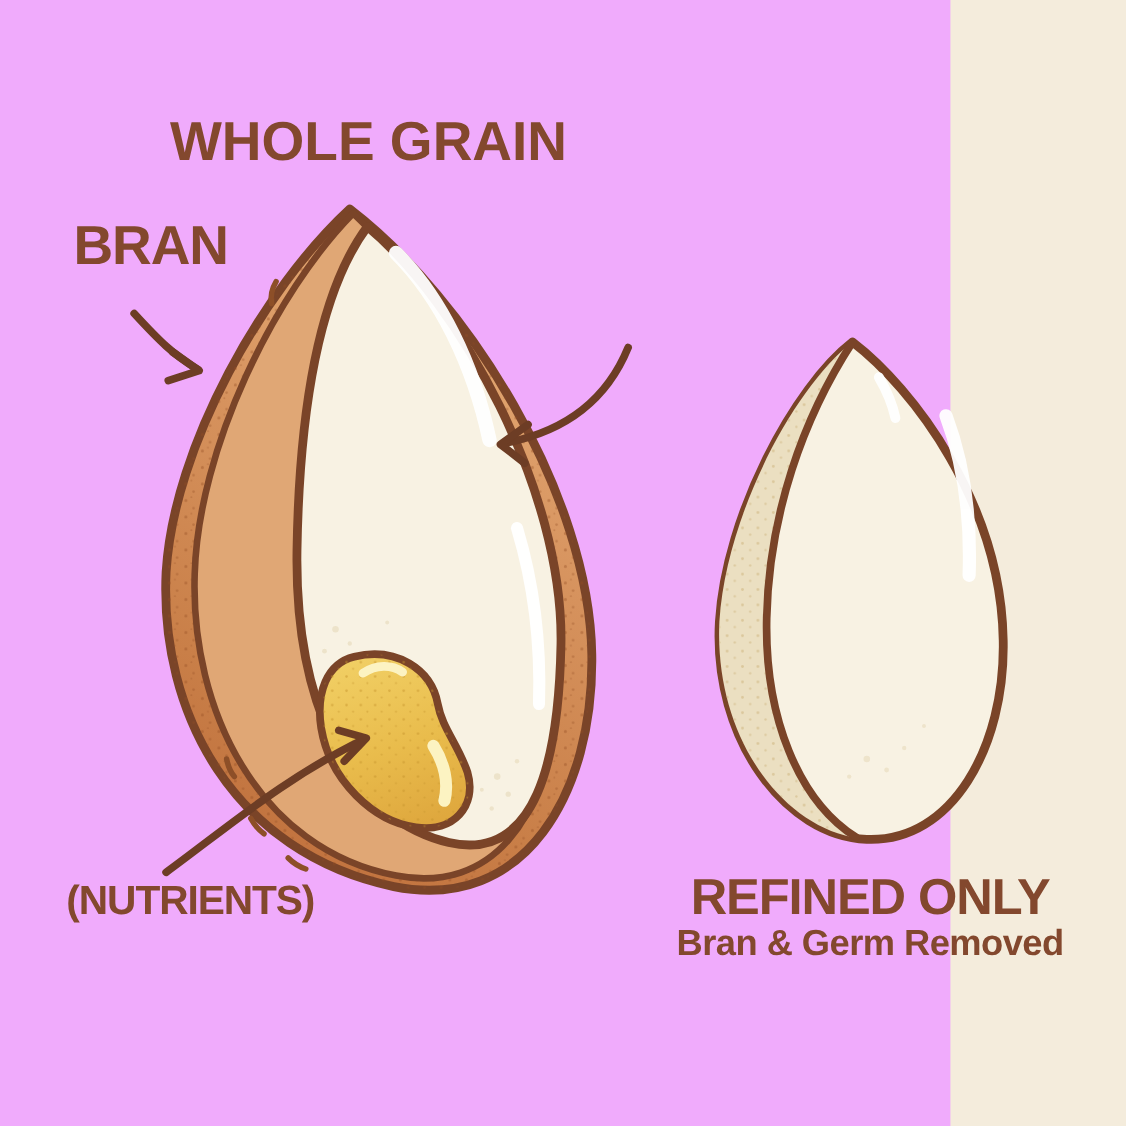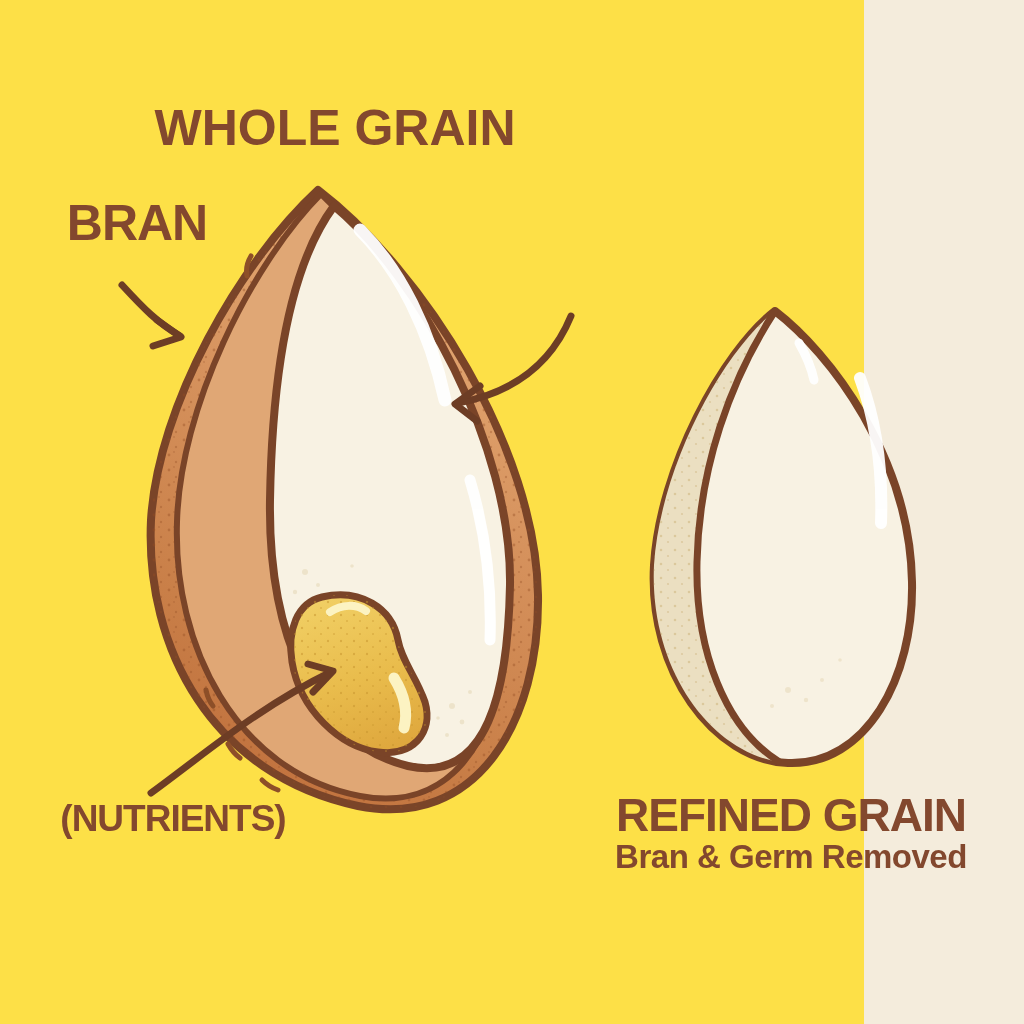--- a/index.html
+++ b/index.html
@@ -3,21 +3,21 @@
 <meta charset="utf-8">
 <style>
   html,body{margin:0;padding:0;}
   body{
     width:1024px;height:1024px;
     background:#f4ecdc;
     font-family:"Liberation Sans","DejaVu Sans",sans-serif;
     overflow:hidden;
   }
   .canvas{
-    position:relative;width:864px;height:1024px;background:#fde047;
+    position:relative;width:864px;height:1024px;background:#f0abfc;
   }
   svg.art{position:absolute;left:0;top:0;}
   .lbl{
     position:absolute;
     transform:translateX(-50%);
     text-align:center;
     color:#83482e;
     font-weight:700;
     letter-spacing:-1px;
     line-height:1.04;
@@ -174,17 +174,17 @@
   </div>
 
   <div class="lbl" style="left:585px;top:212px;">
   </div>
 
   <div class="lbl" style="left:173px;top:800px;">
     <div class="l2">(NUTRIENTS)</div>
   </div>
 
   <div class="lbl refined" style="left:791px;top:792px;">
-    <div class="r1">REFINED GRAIN</div>
+    <div class="r1">REFINED ONLY</div>
     <div class="r3">Bran &amp; Germ Removed</div>
   </div>
 
 </div>
 
 </body></html>

